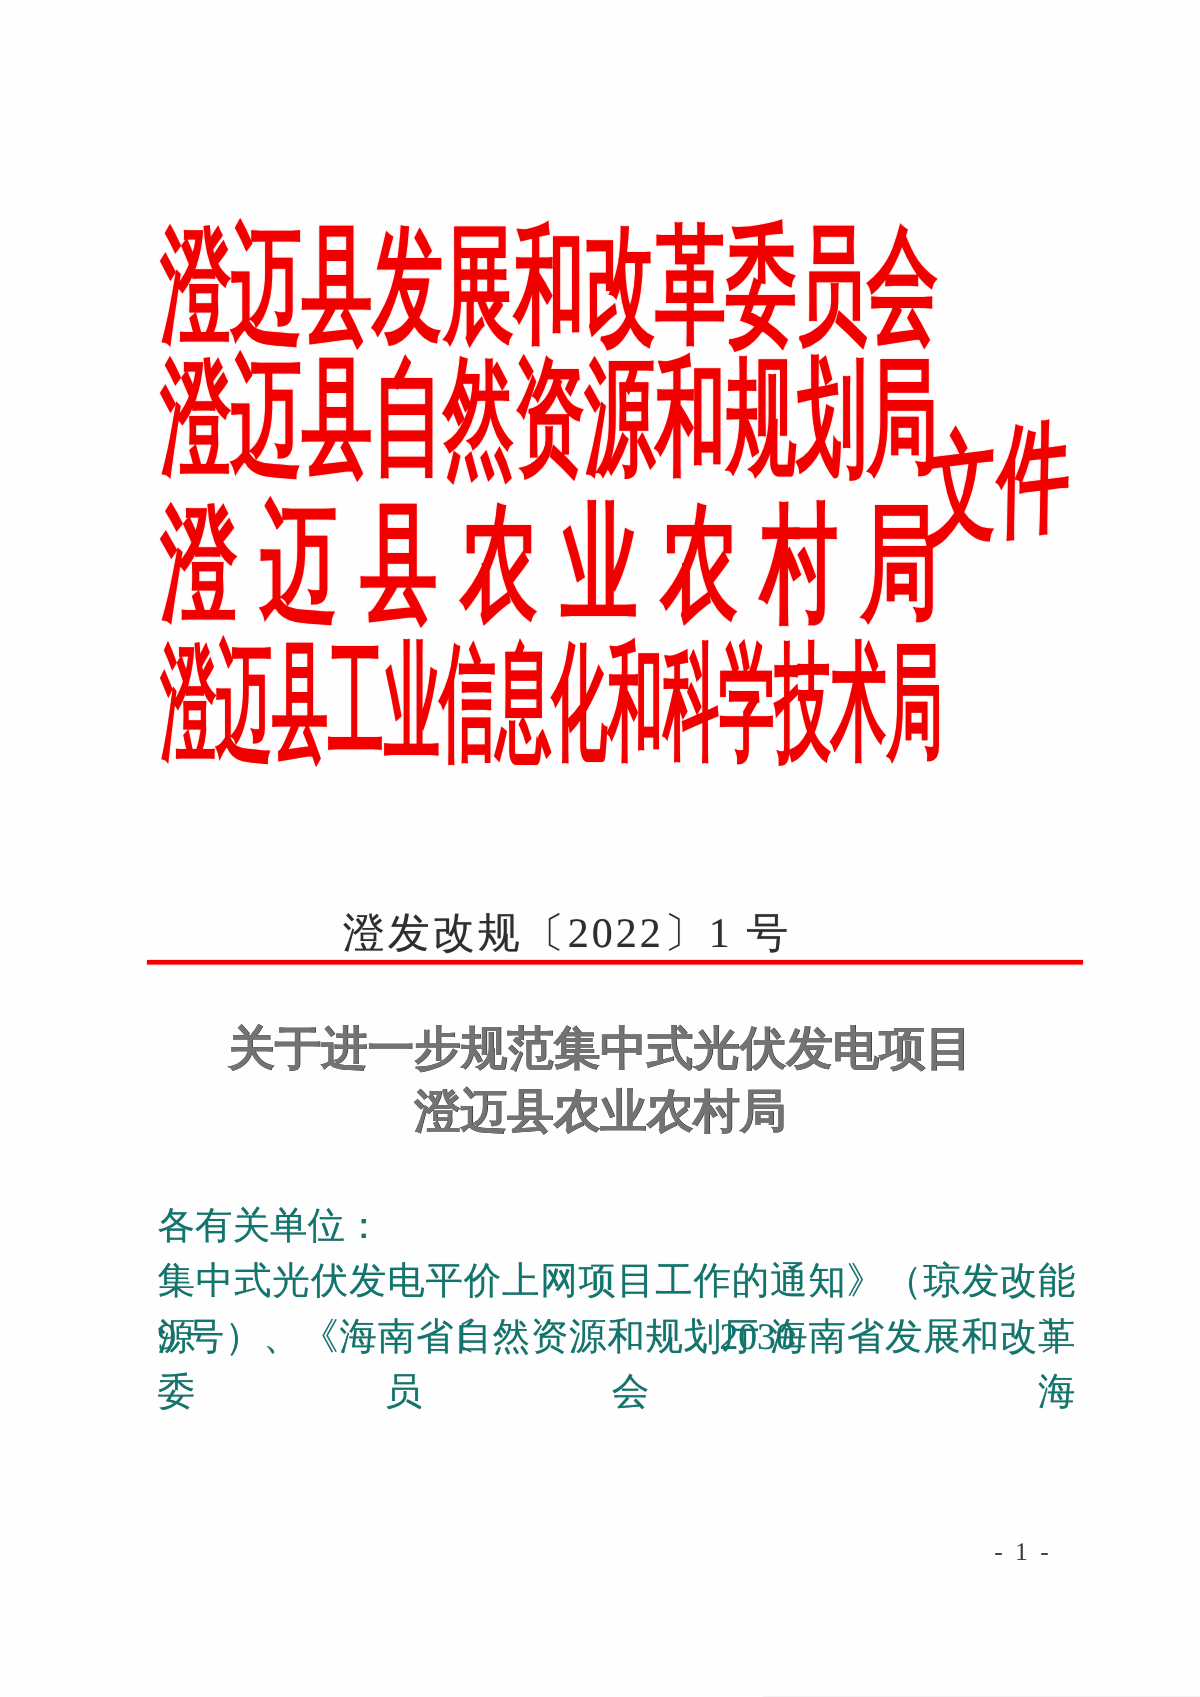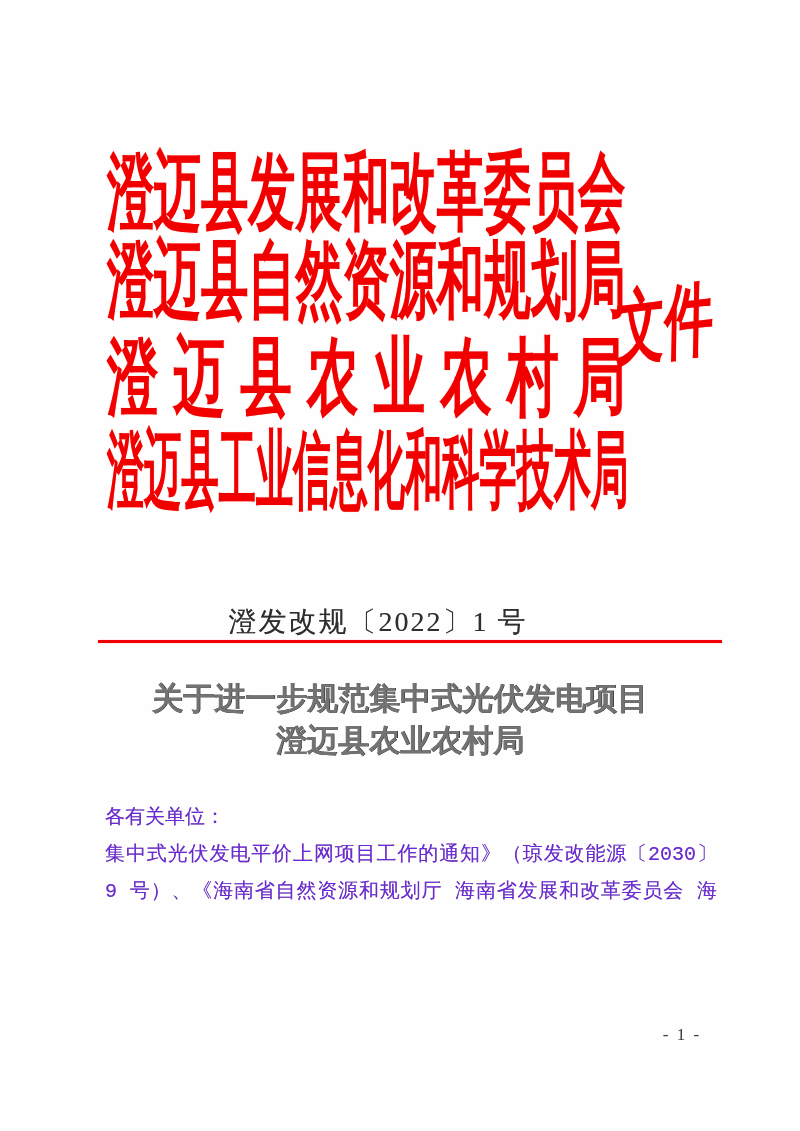--- a/index.html
+++ b/index.html
@@ -66,25 +66,24 @@
     font-weight:bold;
     color:#737373;
     letter-spacing:0;
     text-shadow:.4px 0 0 #161616;
   }
   
   .body-block{
     position:absolute;
     left:105px;top:799px;
     width:612px;
-    font-size:20px;
+    font-size:25px;
     line-height:37px;
-    color:#6d28d9;
+    color:#0f766e;
     text-shadow:0 0 .5px rgba(34,34,34,.45);
-    font-family:Liberation Mono, monospace;
   }
   .body-line{
     height:37px;
     white-space:nowrap;
   }
   .body-line.justify{
     white-space:normal;
     text-align:justify;
     text-align-last:justify;
   }

